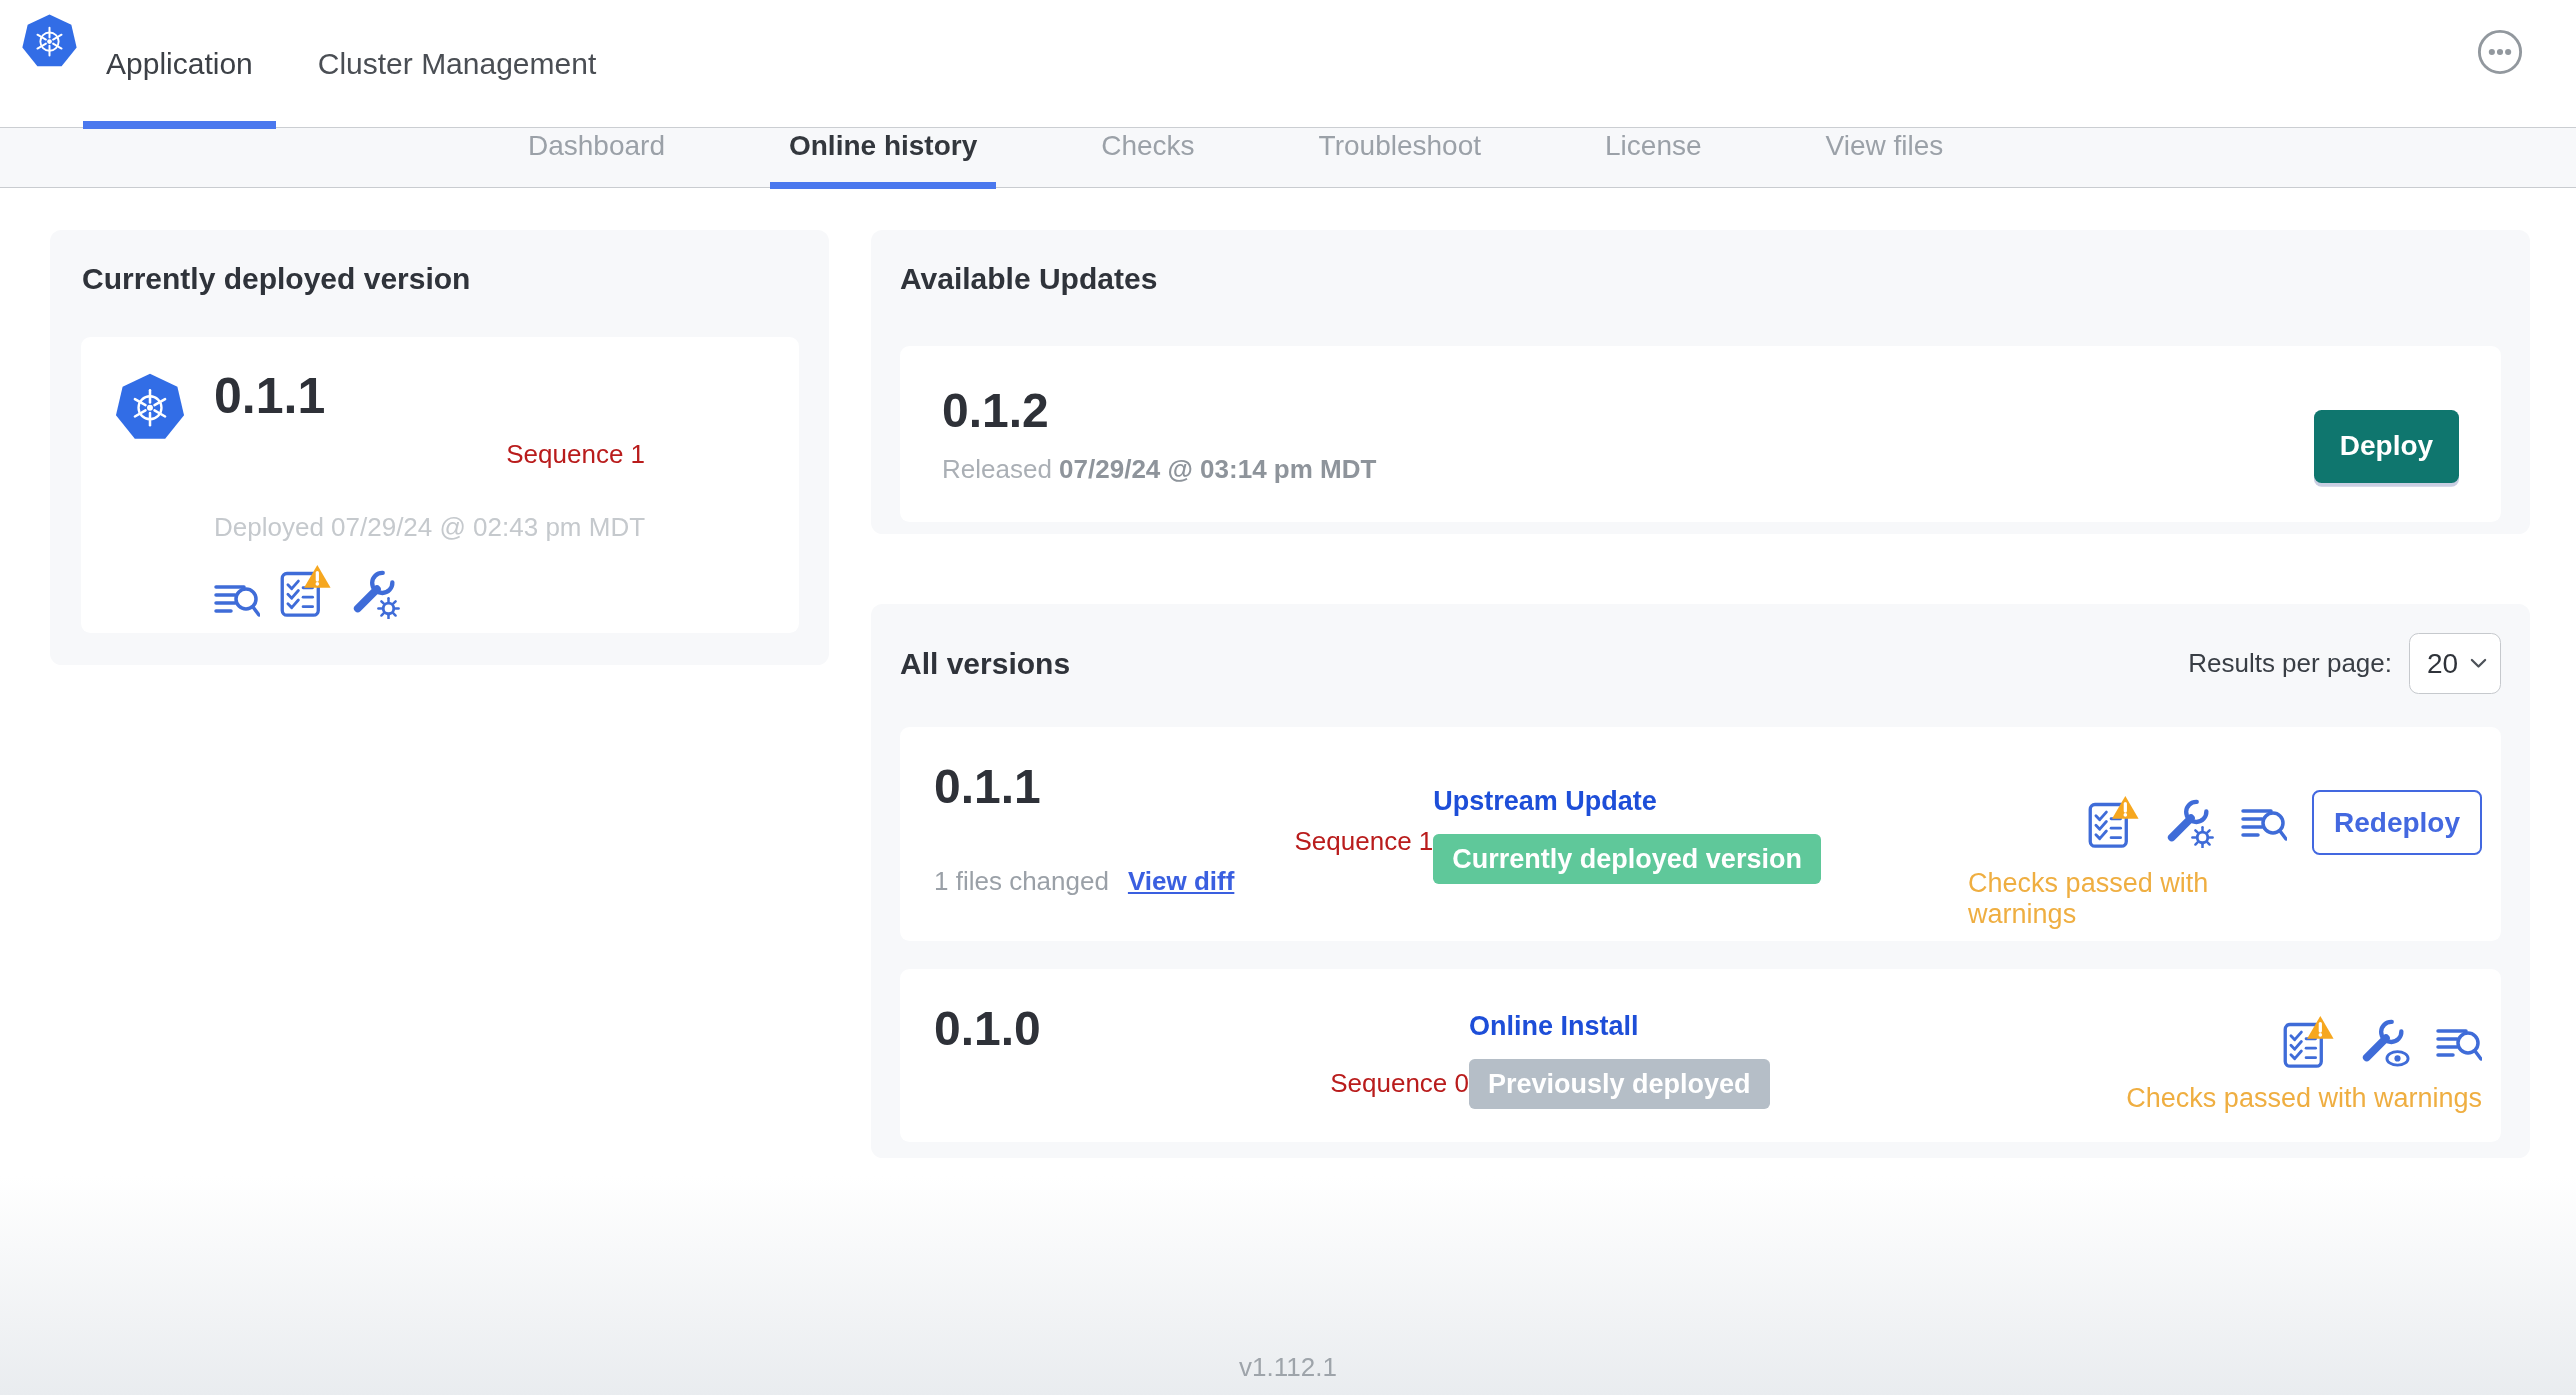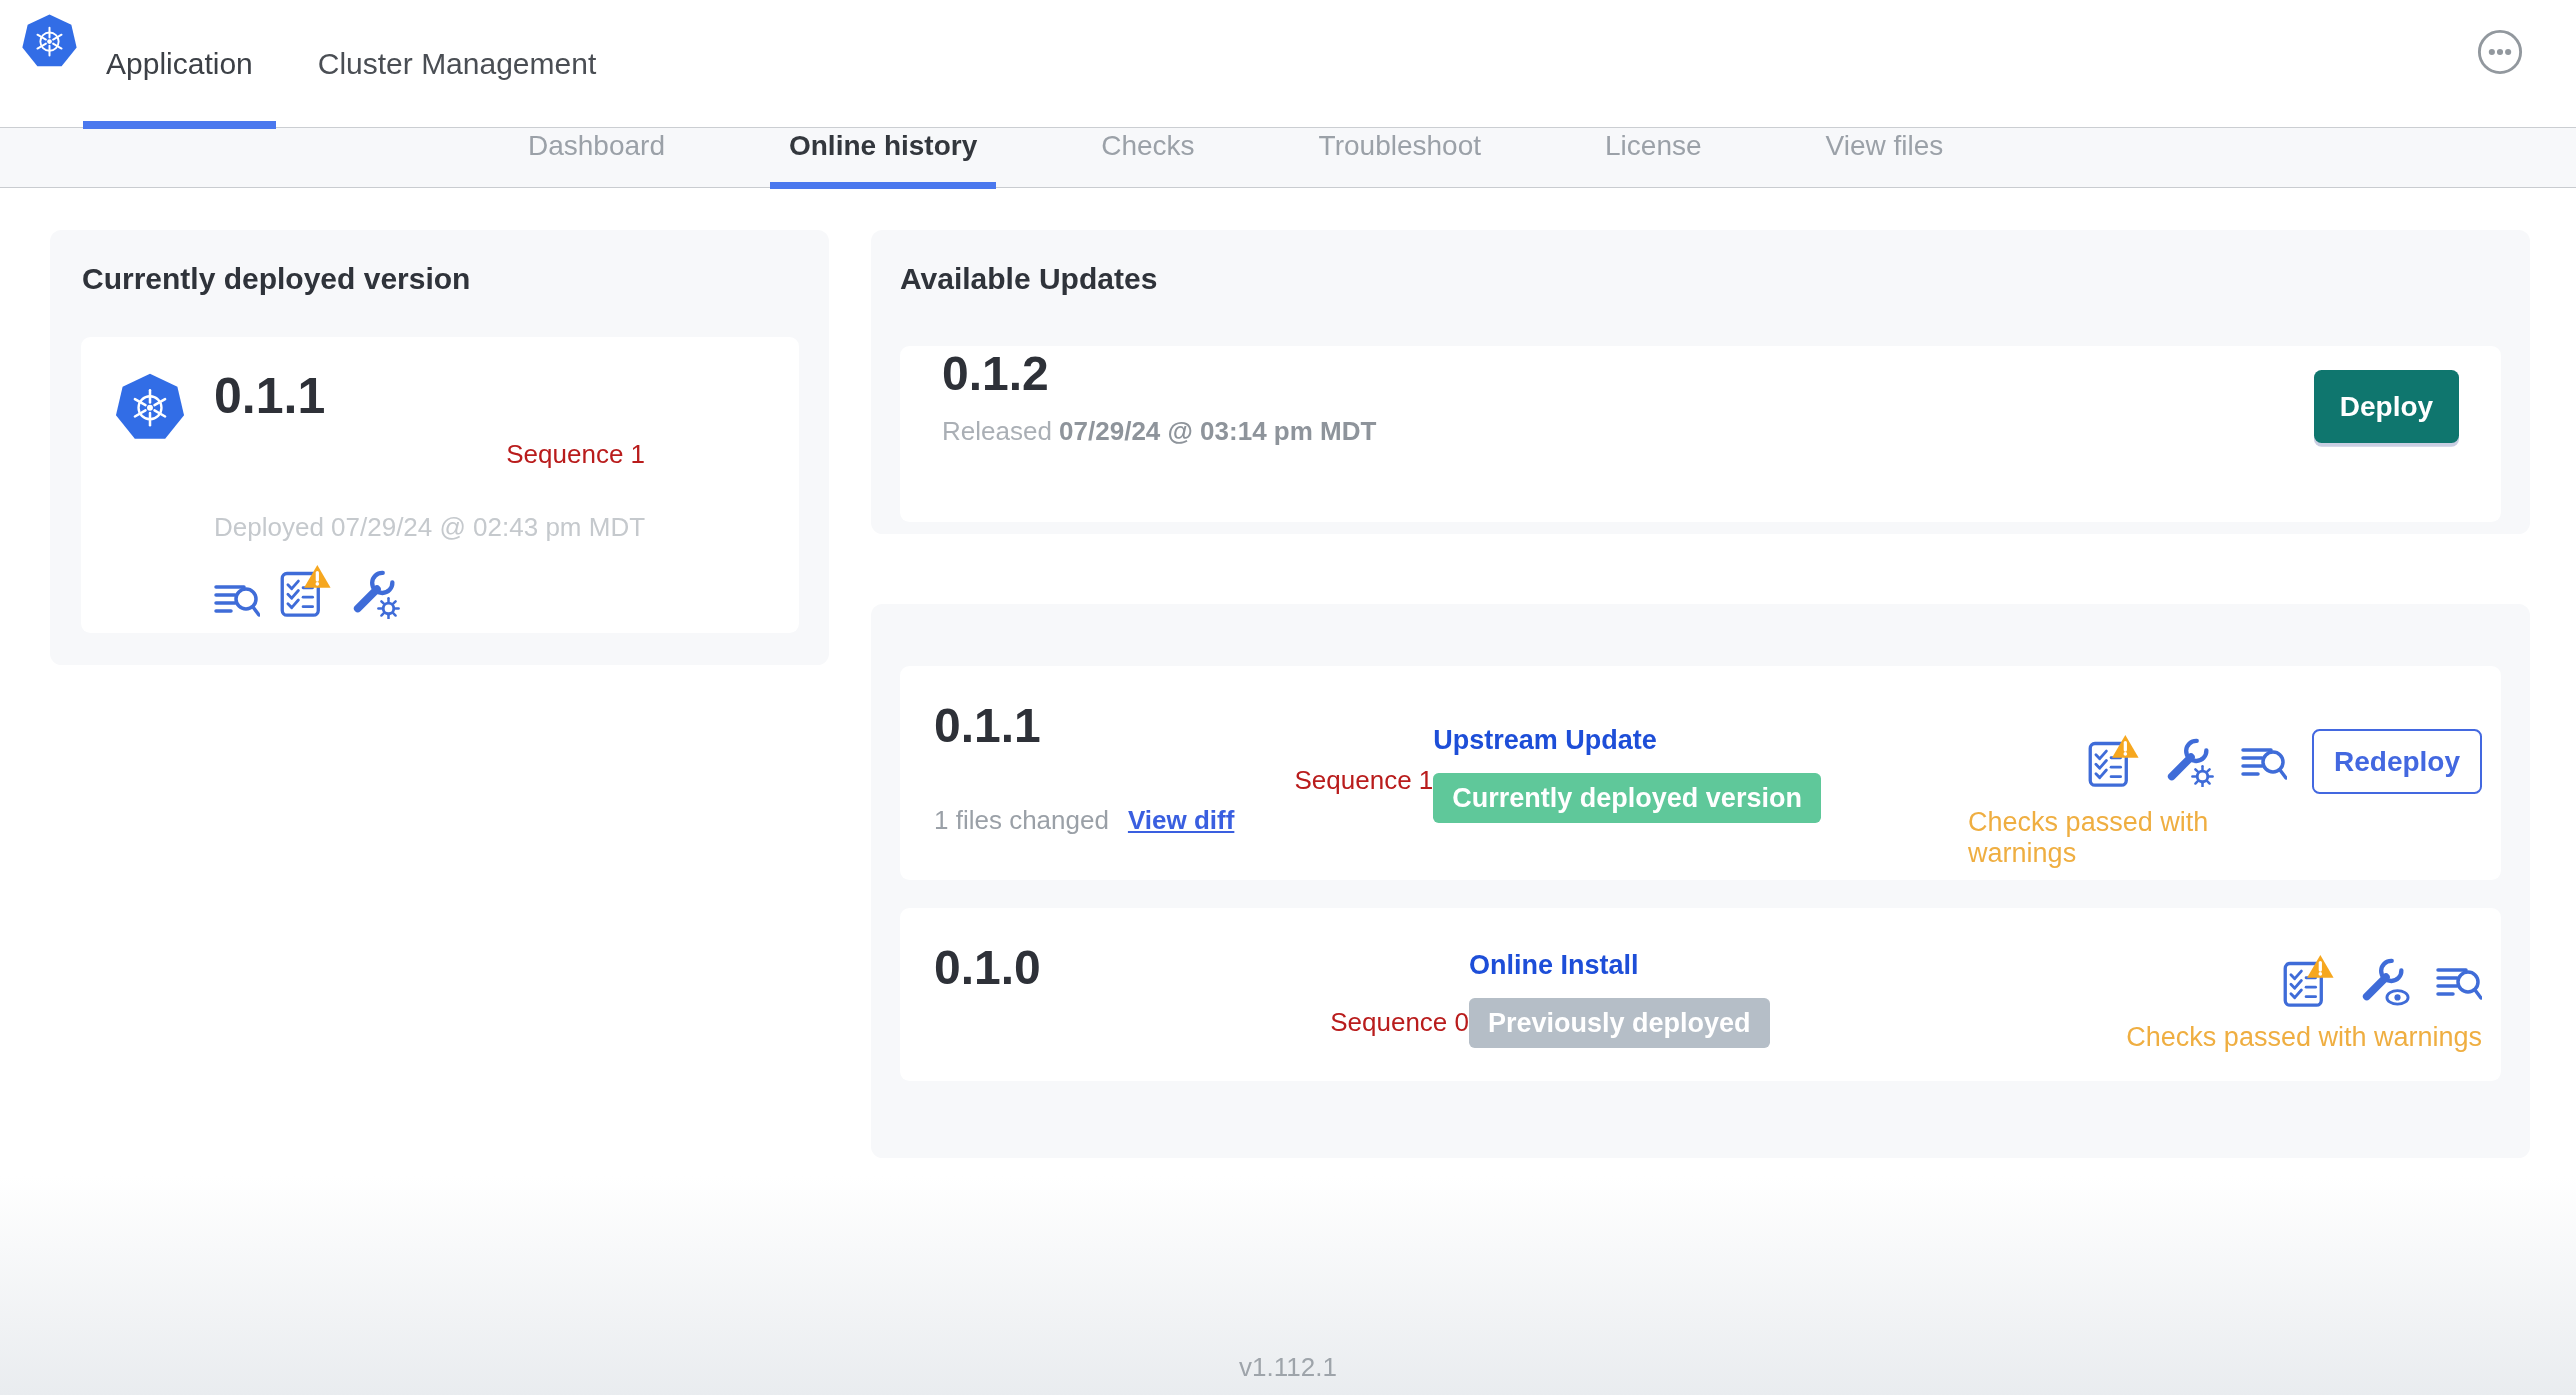--- a/index.html
+++ b/index.html
@@ -35,21 +35,21 @@
   .seq { font-size:26px; color:#b91c1c;text-align:right; }
   .cv-col .seq { margin-top:13.4px; }
   .cv-deployed { margin-top:42px; font-size:26px; color:#c5c9cd; }
   .cv-icons { margin-top:21px; display:flex; gap:19px; align-items:flex-end; }
   .icon-48 { width:46px; height:40px; }
   .icon-pf { width:52px; height:55px; }
   .icon-wr { width:52px; height:50px; }
 
   
   .au-card { left:871px; top:230px; width:1659px; height:304px; padding:32px 29px; }
-  .au-row { margin-top:50px; height:176px; background:#fff; border-radius:9.5px; display:flex; justify-content:space-between; padding:0 42px; }
+  .au-row { margin-top:50px; height:176px; background:#fff; border-radius:9.5px; display:flex; align-items:center; justify-content:space-between; padding:0 42px; }
   .ver-mid { font-size:48px; font-weight:700; color:#2e3138; }
   .released { margin-top:15.3px; font-size:26px; color:#aaafb5; }
   .released b { color:#8e949b; font-weight:700; }
   .btn-deploy { width:145px; height:73px; background:#0f766e; border:none; border-radius:7.6px; color:#fff; font-size:28px; font-weight:700; font-family:inherit; cursor:pointer; box-shadow:0 3.8px 0 rgba(40,60,140,.25);margin-top:24px; }
 
   
   .av-card { left:871px; top:604px; width:1659px; height:554px; padding:29px 29px; }
   .av-head { display:flex; align-items:center; justify-content:space-between; height:61px; }
   .rpp { display:flex; align-items:center; gap:17px; }
   .rpp-label { font-size:26px; color:#393e45; }
@@ -209,20 +209,32 @@
       <div class="released">
         <span>Released</span>
         <b>07/29/24 @ 03:14 pm MDT</b>
       </div>
     </div>
     <button class="btn-deploy">Deploy</button>
   </div>
 </div>
 
 <div class="gray-card av-card">
+  <div class="av-head">
+    <div class="card-title">All versions</div>
+    <div class="rpp">
+      <span class="rpp-label">Results per page:</span>
+      <div class="rpp-select">
+        <span>20</span>
+        <svg width="17" height="10.5" viewBox="0 0 18 11">
+          <polyline points="2,2 9,9 16,2" fill="none" stroke="#4d5259" stroke-width="2.4" stroke-linecap="round" stroke-linejoin="round"></polyline>
+        </svg>
+      </div>
+    </div>
+  </div>
 
   <div class="vrow vrow1">
     <div class="vcol1">
       <div class="ver-mid">0.1.1</div>
       <div class="seq">Sequence 1</div>
       <div class="files-line">
         <span>1 files changed</span>
         <span class="view-diff">View diff</span>
       </div>
     </div>

